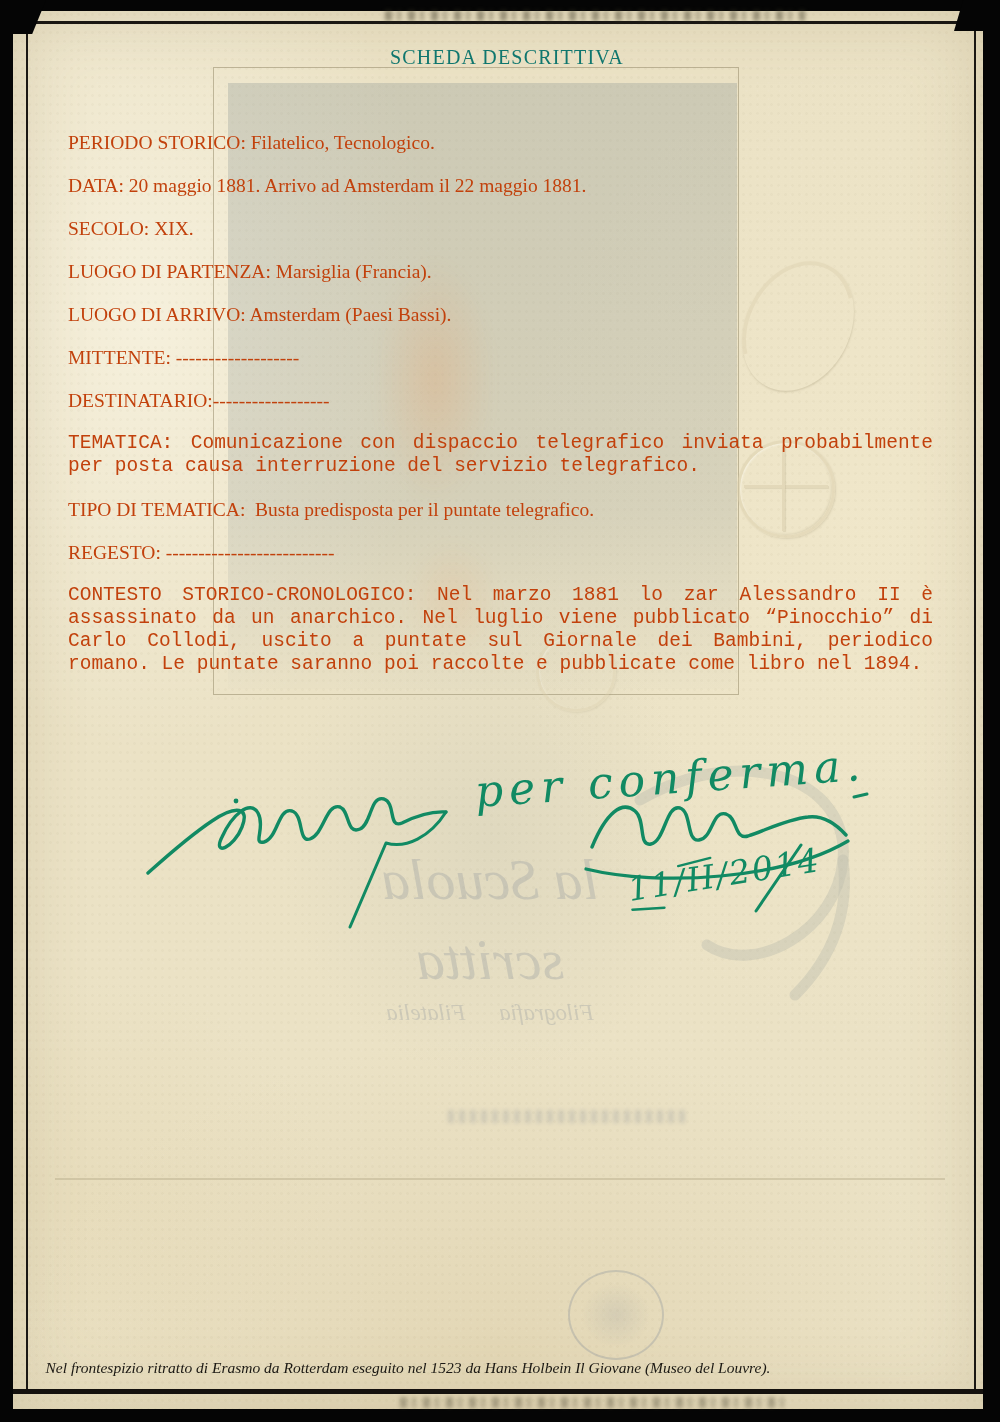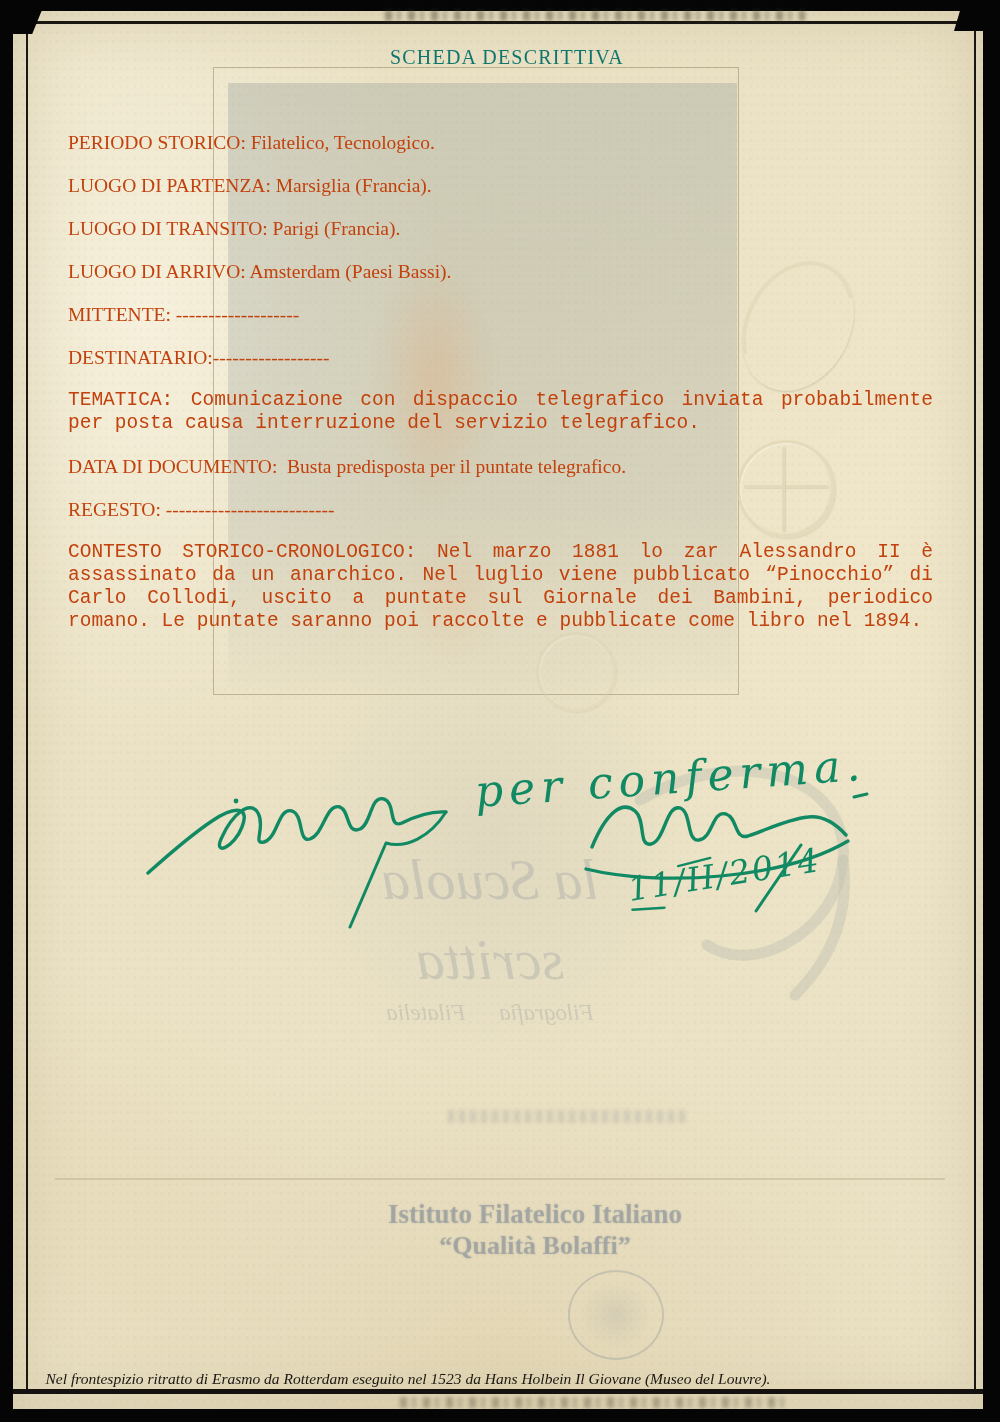--- a/index.html
+++ b/index.html
@@ -65,21 +65,21 @@
   .edge-strip{filter:blur(2px);opacity:.6;
     background:repeating-linear-gradient(90deg, rgba(62,58,38,0.75) 0 7px, transparent 7px 12px, rgba(62,58,38,0.55) 12px 16px, transparent 16px 23px);}
   .edge-strip.top{left:385px;top:10px;width:420px;height:11px;}
   .edge-strip.bottom{left:400px;top:1397px;width:390px;height:11px;opacity:.45;}
 
   
   .doc-title{left:0;top:46px;width:1000px;text-align:center;font-size:20px;letter-spacing:1.2px;color:#0f766e;padding-left:7px;}
   .content{left:68px;top:131px;width:865px;color:#c2410c;}
   .content p{margin:0 0 20px;font-size:19.5px;line-height:23px;}
   .content p.justify{text-align:justify;font-family:Liberation Mono, monospace;}
-  .footnote{left:0;top:1359px;width:816px;text-align:center;font-style:italic;font-size:15.5px;color:#1b1813;margin-top:11px;}
+  .footnote{left:0;top:1359px;width:816px;text-align:center;font-style:italic;font-size:15.5px;color:#1b1813;}
 
   
   .ghost-script{left:300px;top:836px;width:380px;text-align:center;transform:scaleX(-1);
     color:rgba(142,149,154,0.30);font-style:italic;}
   .ghost-script .l1{font-size:58px;line-height:88px;}
   .ghost-script .l2{font-size:58px;line-height:72px;}
   .ghost-script .l3{font-size:23px;line-height:34px;word-spacing:28px;}
   .ghost-institute{left:270px;top:1198px;width:530px;text-align:center;
     color:rgba(118,130,145,0.42);font-weight:bold;text-shadow:0 0 2px rgba(118,130,145,0.35);}
   .ghost-institute .l1{font-size:27px;line-height:32px;}
@@ -118,42 +118,39 @@
     </g>
   </svg>
   <div class="abs ghost-script">
     <div class="l1">la Scuola</div>
     <div class="l2">scritta</div>
     <div class="l3">Filografia Filatelia</div>
   </div>
 
   <div class="abs ghost-smalltext"></div>
   <div class="abs ghost-rule"></div>
-  <div class="abs ghost-institute">
-    <div class="l1">Istituto Filatelico Italiano</div>
-    <div class="l2">“Qualità Bolaffi”</div>
-  </div>
   <div class="abs ghost-emblem"></div>
 
   <div class="abs line-top"></div>
   <div class="abs line-left"></div>
   <div class="abs line-right"></div>
   <div class="abs line-bottom"></div>
 
   <div class="abs doc-title">SCHEDA DESCRITTIVA</div>
 
   <div class="abs content">
     <p><span>PERIODO STORICO:</span> <span>Filatelico, Tecnologico.</span></p>
+    <p><span>DATA:</span> <span>20 maggio 1881. Arrivo ad Amsterdam il 22 maggio 1881.</span></p>
+    <p><span>SECOLO:</span> <span>XIX.</span></p>
     <p><span>LUOGO DI PARTENZA:</span> <span>Marsiglia (Francia).</span></p>
-    <p><span>LUOGO DI TRANSITO:</span> <span>Parigi (Francia).</span></p>
     <p><span>LUOGO DI ARRIVO:</span> <span>Amsterdam (Paesi Bassi).</span></p>
     <p><span>MITTENTE:</span> <span>-------------------</span></p>
     <p><span>DESTINATARIO:</span><span>------------------</span></p>
     <p class="justify"><span>TEMATICA:</span> <span>Comunicazione con dispaccio telegrafico inviata probabilmente per posta causa interruzione del servizio telegrafico.</span></p>
-    <p><span>DATA DI DOCUMENTO:</span>&nbsp; <span>Busta predisposta per il puntate telegrafico.</span></p>
+    <p><span>TIPO DI TEMATICA:</span>&nbsp; <span>Busta predisposta per il puntate telegrafico.</span></p>
     <p><span>REGESTO:</span> <span>--------------------------</span></p>
     <p class="justify"><span>CONTESTO STORICO-CRONOLOGICO:</span> <span>Nel marzo 1881 lo zar Alessandro II è assassinato da un anarchico. Nel luglio viene pubblicato “Pinocchio” di Carlo Collodi, uscito a puntate sul Giornale dei Bambini, periodico romano. Le puntate saranno poi raccolte e pubblicate come libro nel 1894.</span></p>
   </div>
 
   <svg class="abs inklayer" style="left:140px;top:753px" width="760" height="200" viewBox="0 0 760 200">
     <g fill="none" stroke="#118a63" stroke-linecap="round" stroke-linejoin="round">
       <path stroke-width="3.4" d="M 8 120 C 26 104 48 84 72 68 C 96 52 110 54 102 74 C 94 95 72 104 82 84 C 92 62 110 46 118 60 C 126 74 112 92 124 89 C 138 85 138 54 152 58 C 164 62 158 90 170 86 C 184 81 186 50 200 54 C 210 58 206 82 220 76 C 232 70 230 42 244 46 C 256 50 248 76 262 70 C 278 62 292 58 306 59"></path>
       <path stroke-width="3" d="M 306 59 C 290 84 266 96 246 90 L 210 174"></path>
       <circle cx="96" cy="48" r="2.4" fill="#118a63" stroke="none"></circle>
       <path stroke-width="3.4" d="M 452 94 C 466 60 482 47 495 58 C 506 67 498 94 511 91 C 525 88 526 51 540 55 C 552 59 546 89 559 87 C 573 85 572 57 586 61 C 598 65 594 87 608 83 C 626 77 648 66 668 64 C 684 62 697 72 706 82"></path>

